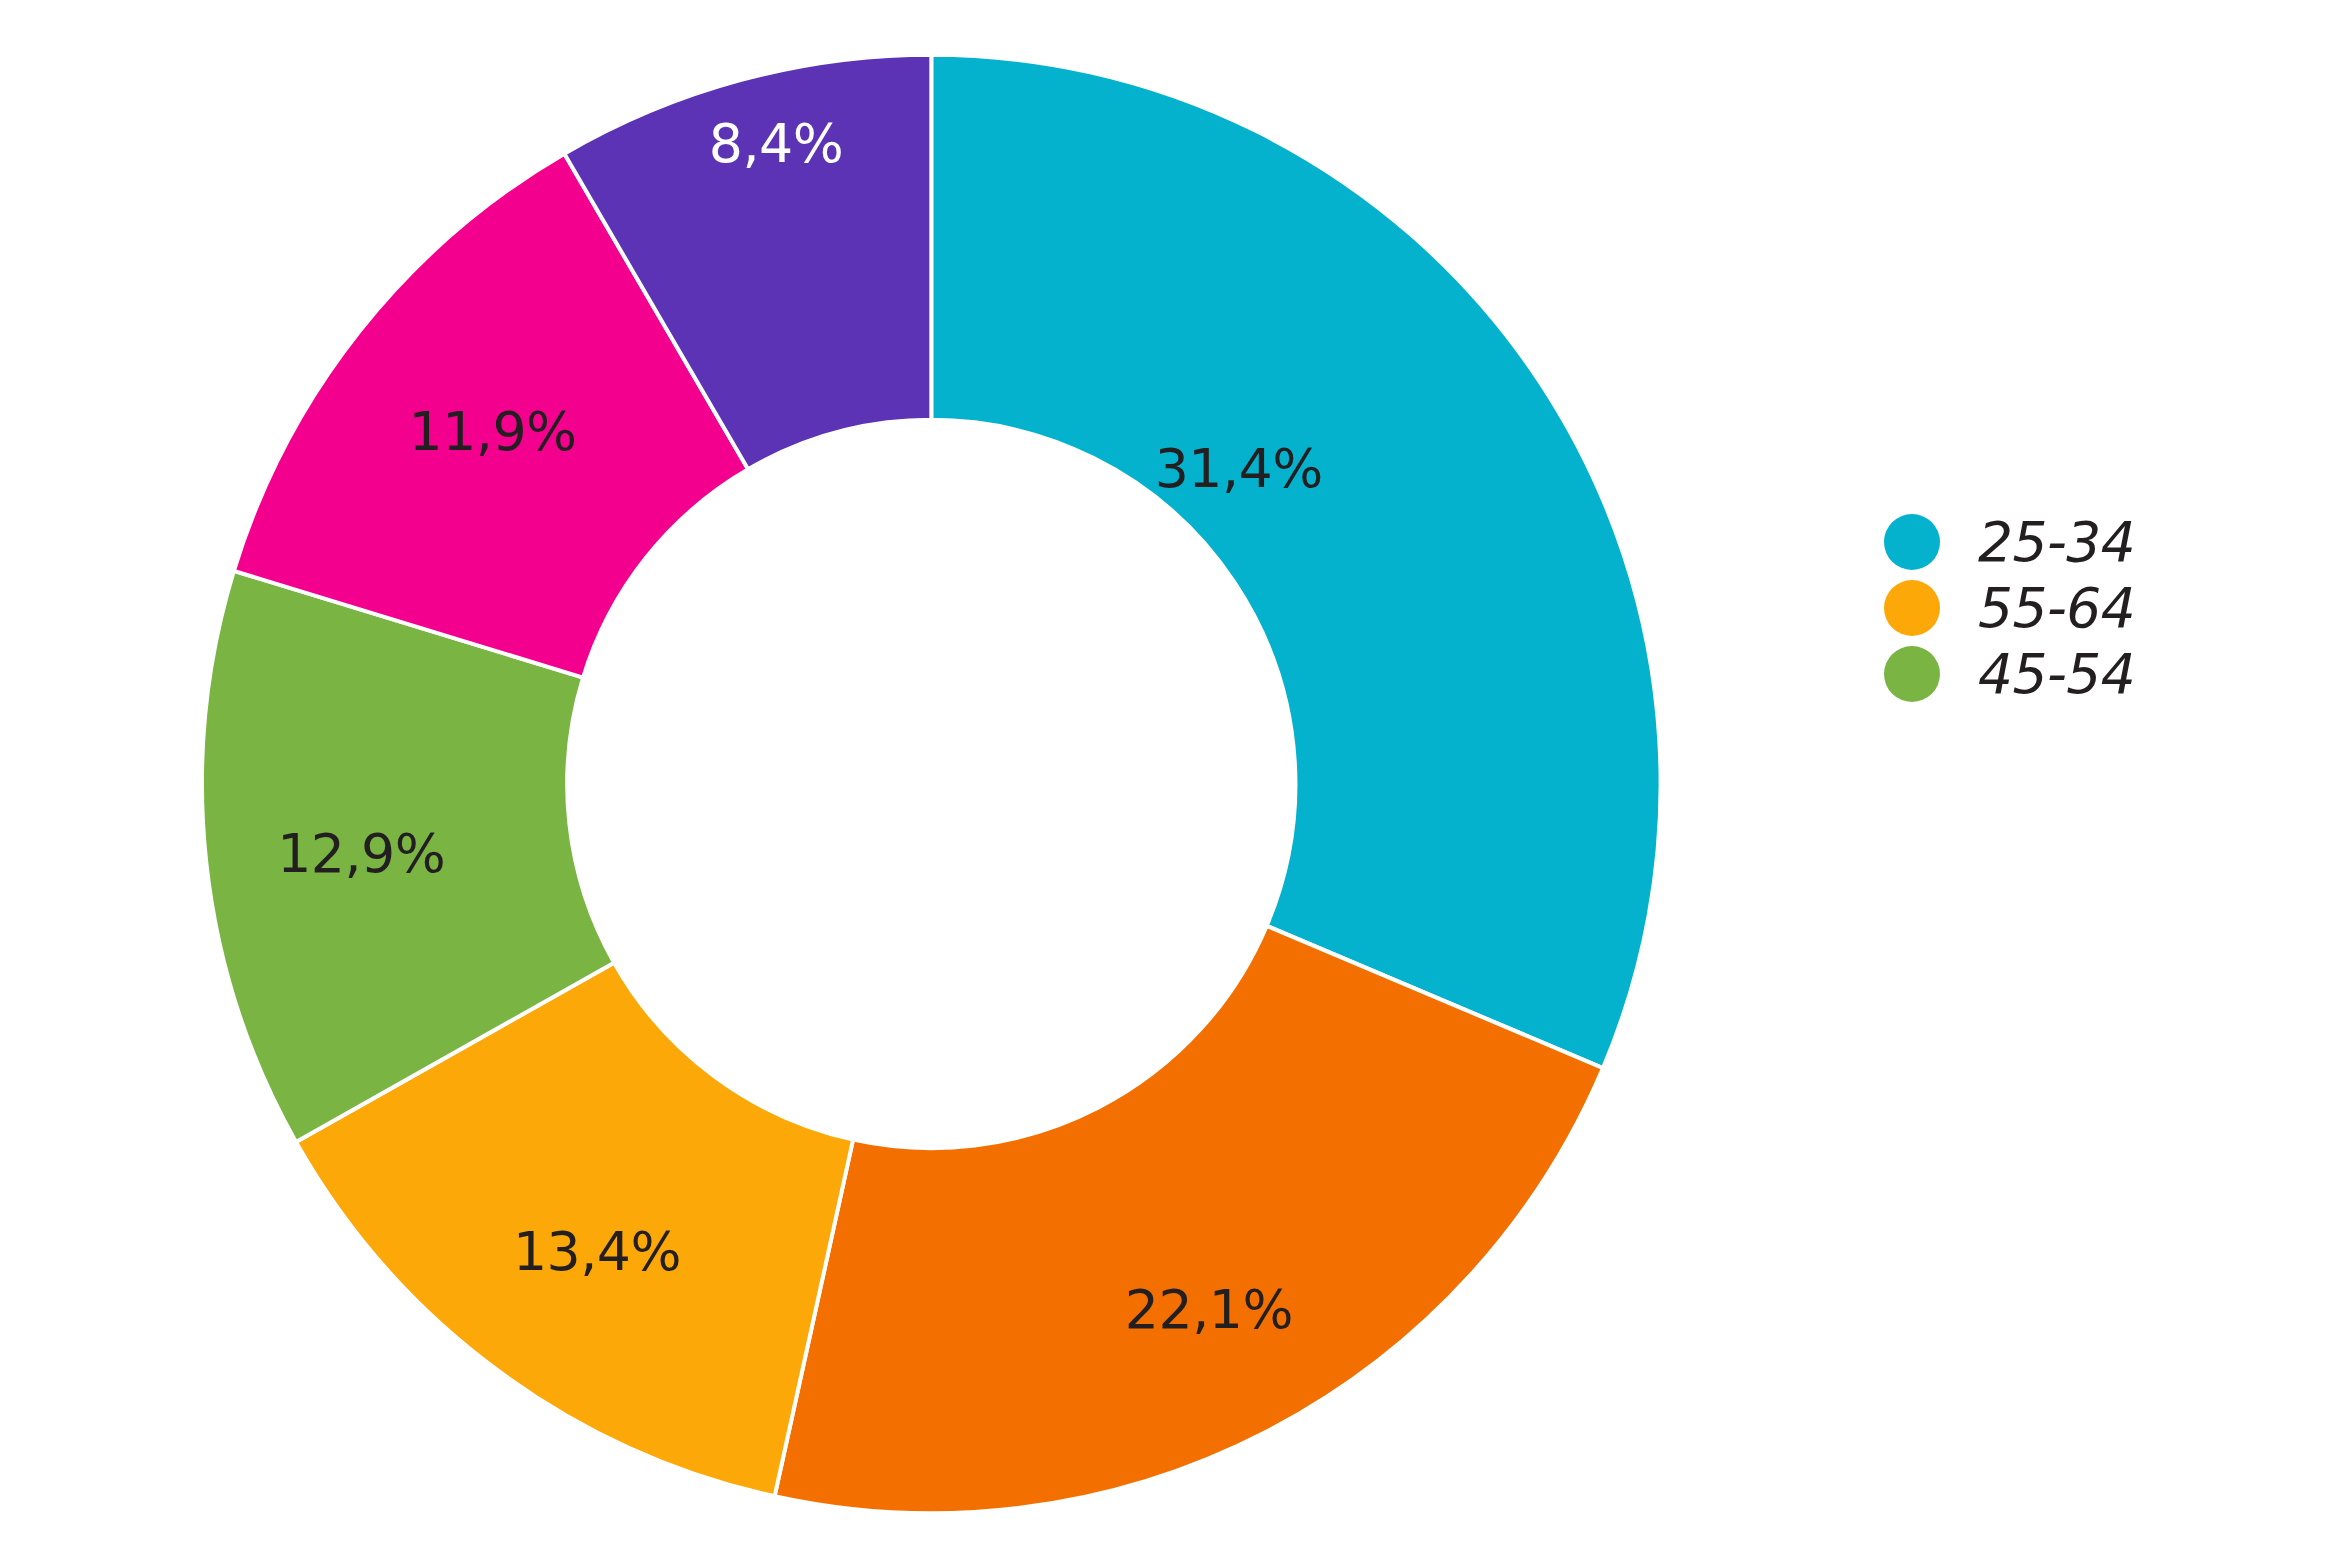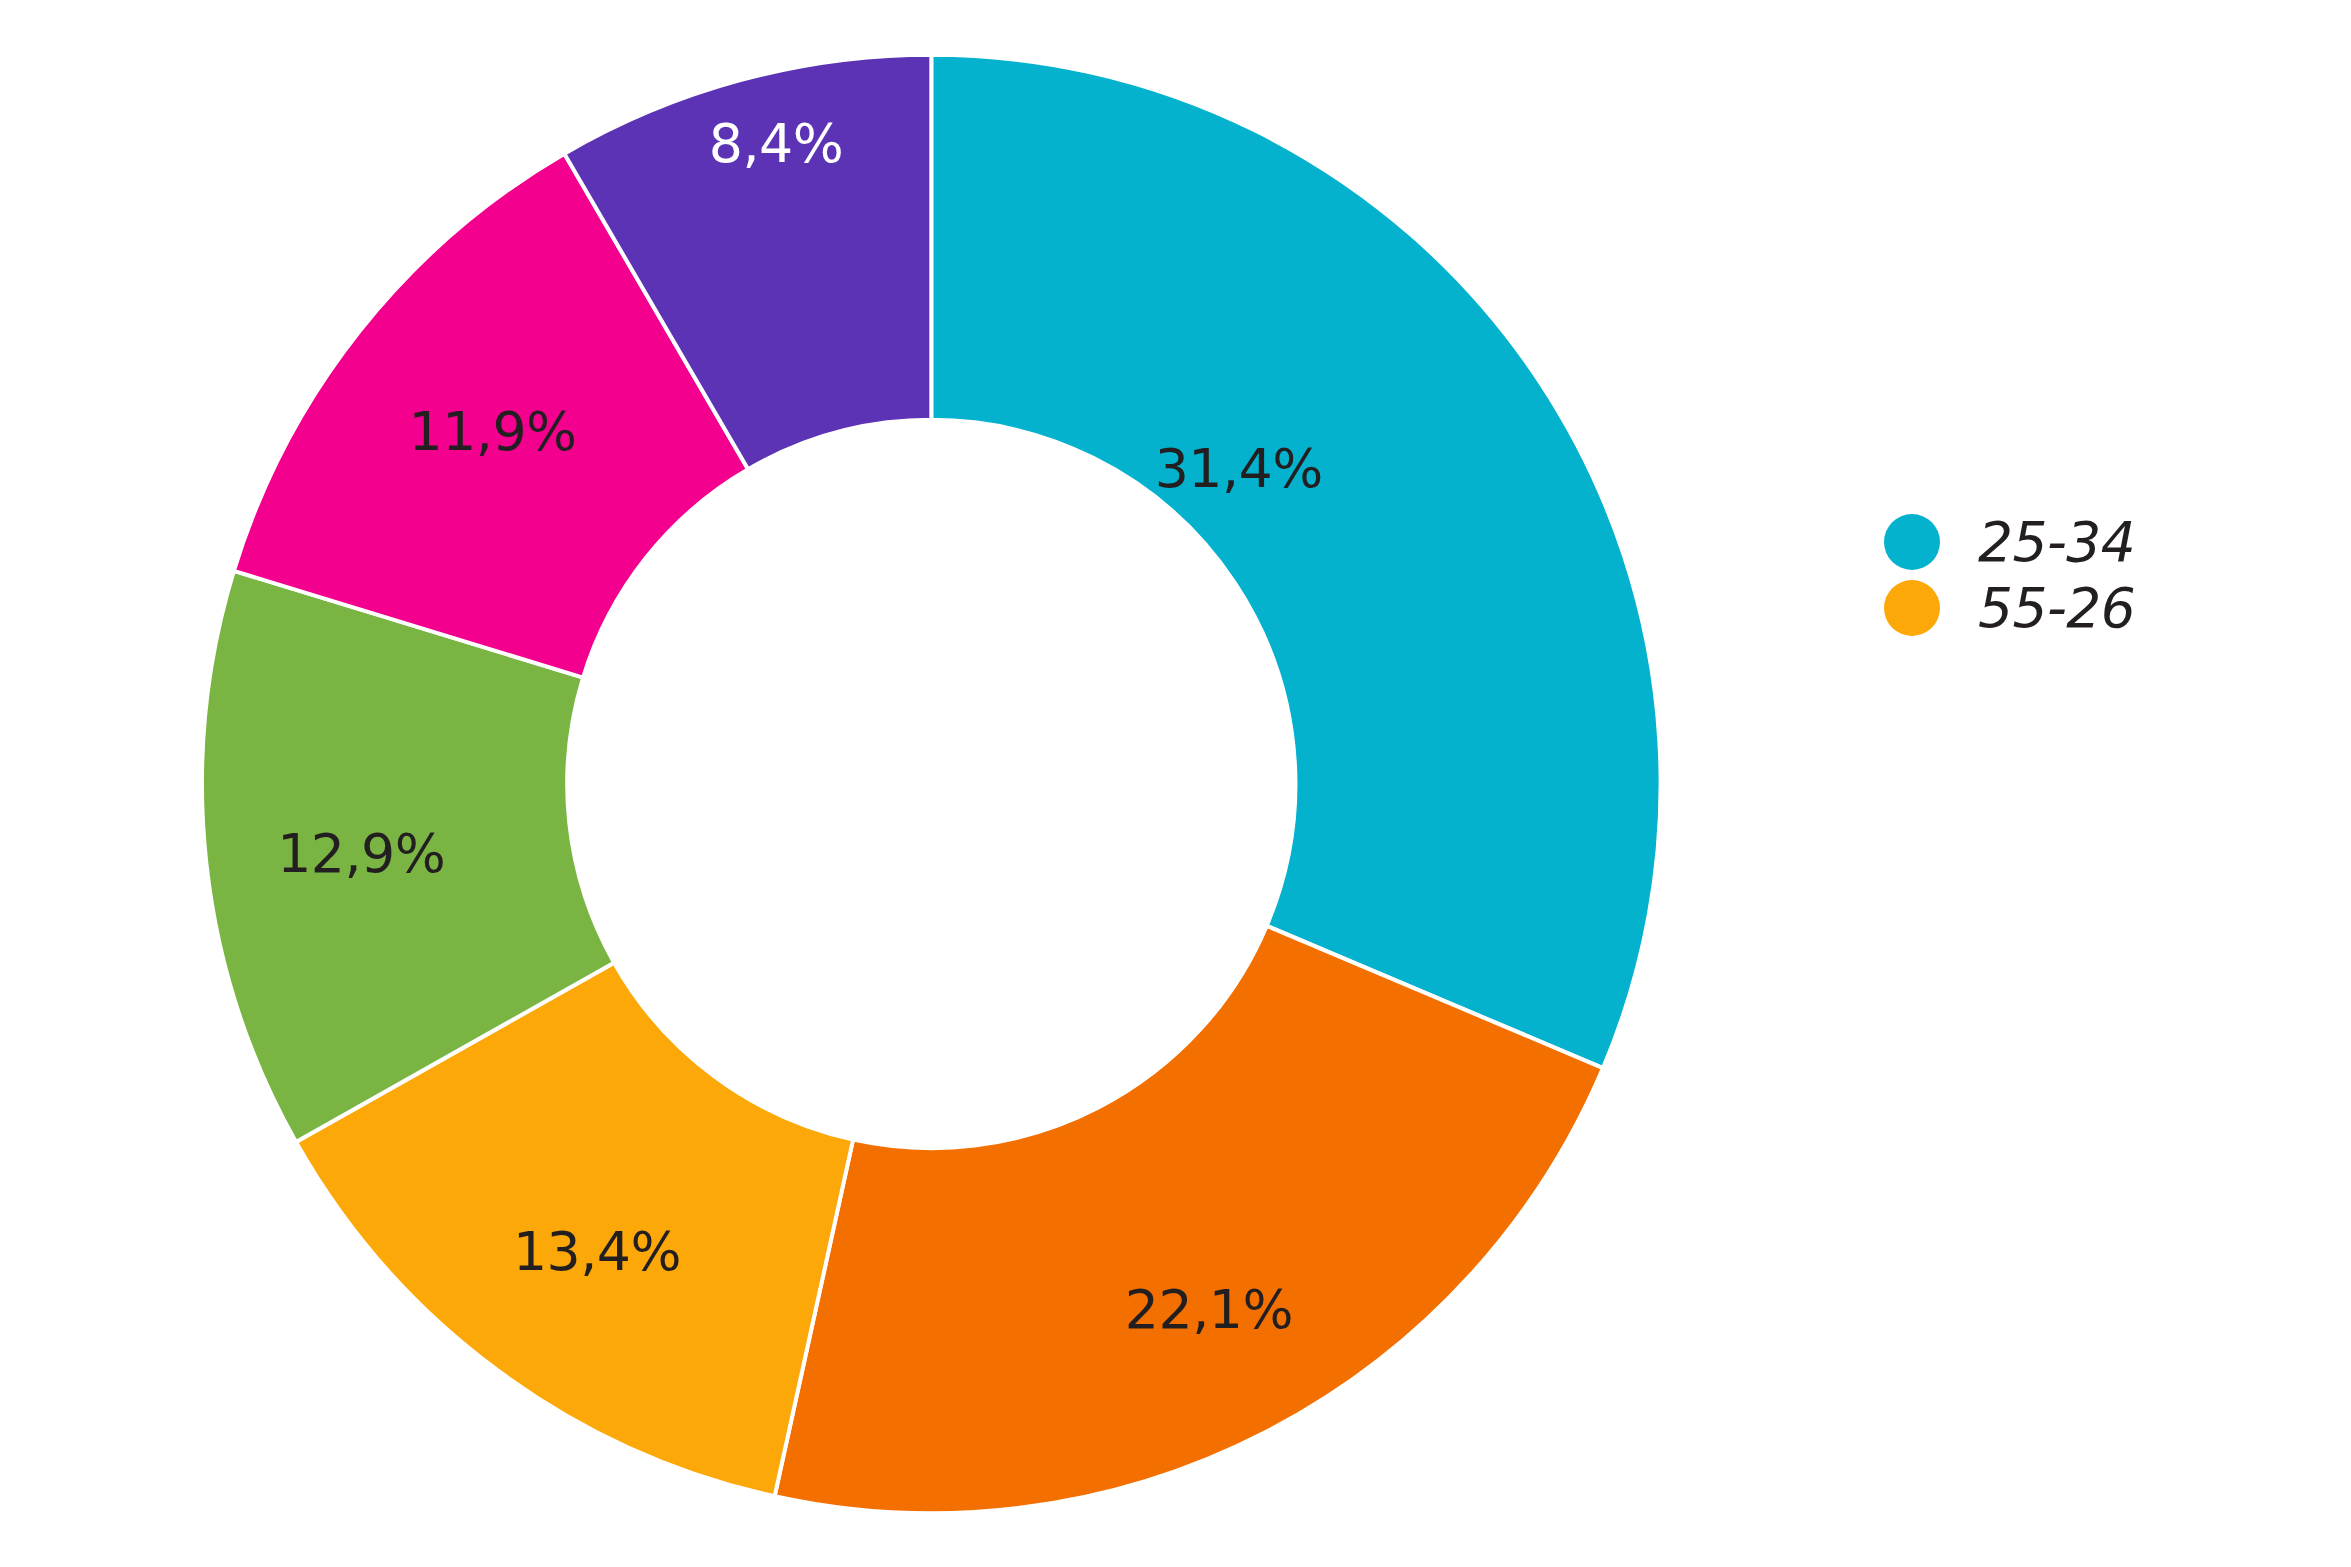--- a/index.html
+++ b/index.html
@@ -97,18 +97,22 @@
     </svg>
   </div>
 
   <div class="legend" id="legend">
       <div class="legend-item">
         <span class="legend-swatch" style="background: rgb(4, 178, 206);"></span>
         <span class="legend-label">25-34</span>
       </div>
       <div class="legend-item">
         <span class="legend-swatch" style="background: rgb(252, 168, 8);"></span>
-        <span class="legend-label">55-26</span>
+        <span class="legend-label">55-64</span>
+      </div>
+      <div class="legend-item">
+        <span class="legend-swatch" style="background: rgb(122, 181, 68);"></span>
+        <span class="legend-label">45-54</span>
       </div>
     </div>
 
 </div>
 
 
 </body></html>

